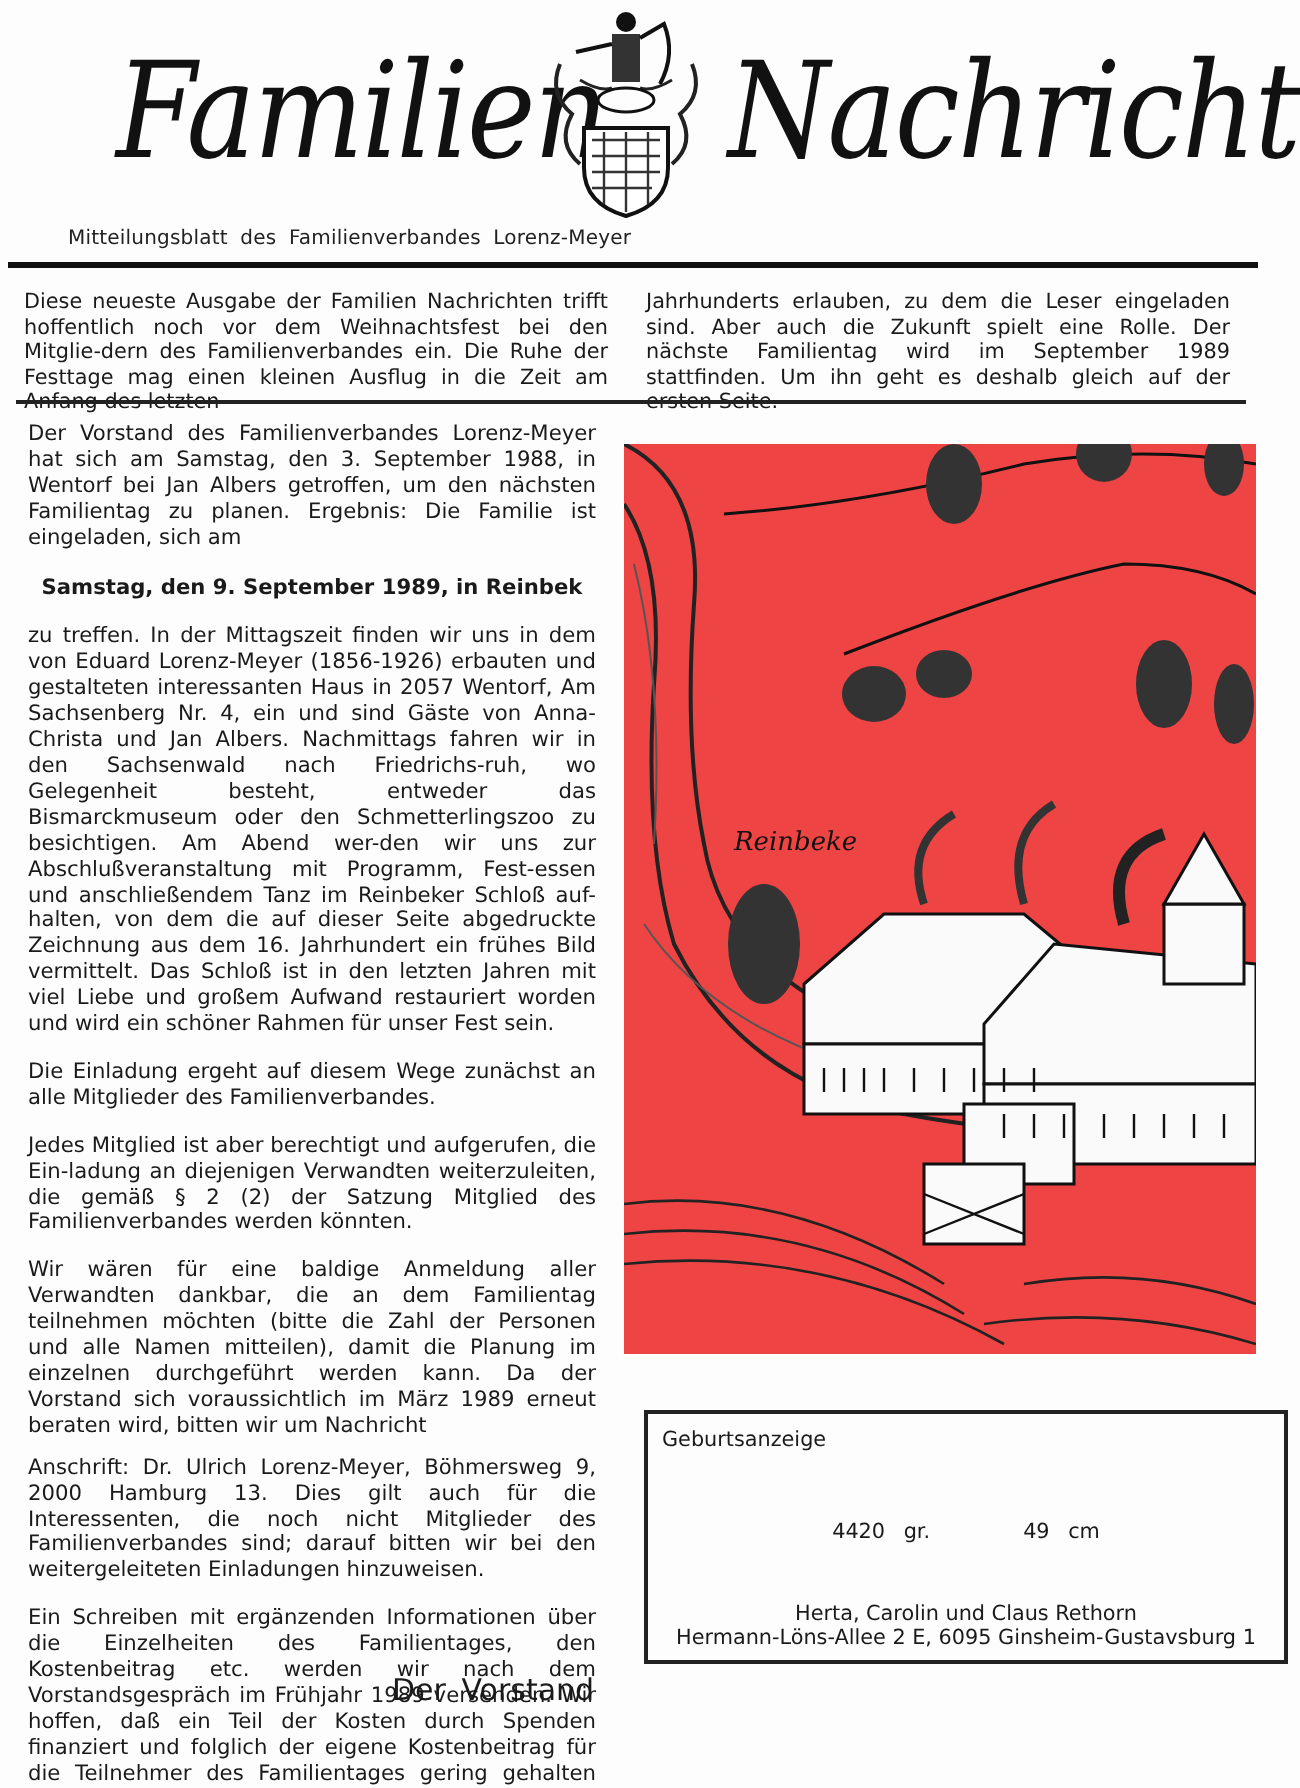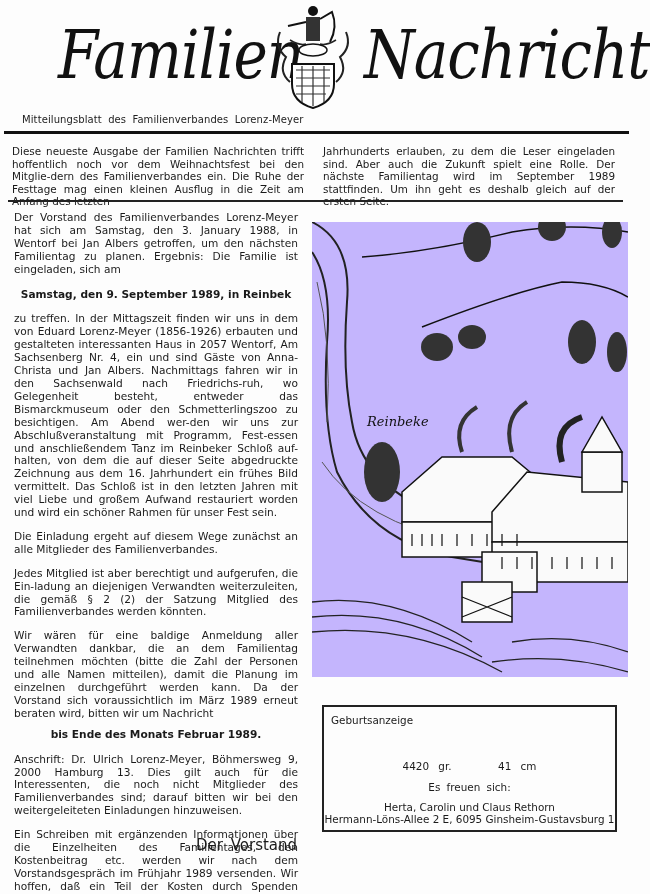--- a/index.html
+++ b/index.html
@@ -7,42 +7,42 @@
          font-family: "DejaVu Sans", sans-serif; }
   .page { position: absolute; left: 0; top: 0; width: 650px; height: 894px; background: #fdfdfd; }
 
   
   .mast-title { position: absolute; top: 6px; font-family: "DejaVu Serif", serif; font-style: italic;
                 font-size: 58px; letter-spacing: -1px; color: #111; line-height: 1; transform: scaleY(1.15); transform-origin: top left; }
   .mast-left { left: 58px; top: 22px; }
   .mast-right { left: 364px; top: 22px; }
   .crest { position: absolute; left: 272px; top: 2px; width: 82px; height: 108px; }
   .subline { position: absolute; top: 114px; font-size: 10px; letter-spacing: 0.1px; color: #222; font-family: "DejaVu Sans", sans-serif; }
-  .subline-left { left: 22px; word-spacing: 3px; text-align: center; }
+  .subline-left { left: 34px; word-spacing: 3px; text-align: center; }
   .subline-right { left: 343px; word-spacing: 2px; }
   .rule-thick { position: absolute; left: 4px; width: 625px; height: 3px; background: #111; }
   .rule-med { position: absolute; left: 8px; width: 615px; height: 2px; background: #222; }
 
   
   .intro { position: absolute; top: 145px; width: 292px; font-size: 10.4px; line-height: 12.6px; text-align: justify; }
   .intro-left { left: 12px; }
   .intro-right { left: 323px; }
 
   
   .col { position: absolute; left: 14px; width: 284px; font-size: 10.6px; line-height: 12.9px; text-align: justify; }
   .col p { margin: 0 0 11px 0; }
   .centered { text-align: center; font-weight: bold; }
 
   
-  .illustration { position: absolute; left: 312px; top: 222px; width: 316px; height: 455px; background: #c4b5fd; overflow: hidden; }
+  .illustration { position: absolute; left: 312px; top: 222px; width: 316px; height: 455px; background: #ef4444; overflow: hidden; }
   .illustration svg { width: 100%; height: 100%; }
   .illu-caption { position: absolute; left: 55px; top: 192px; font-family: "DejaVu Serif", serif; font-style: italic; font-size: 13px; color: #111; }
 
   
-  .birth-box { position: absolute; left: 322px; top: 705px; width: 295px; height: 127px; border: 2px solid #222; box-sizing: border-box; font-size: 10.4px; }
+  .birth-box { position: absolute; left: 322px; top: 705px; width: 322px; height: 127px; border: 2px solid #222; box-sizing: border-box; font-size: 10.4px; }
   .birth-heading { position: absolute; left: 7px; top: 7px; }
   .birth-line { position: absolute; left: 0; width: 100%; text-align: center; }
   .bl-name { top: 28px; font-weight: bold; letter-spacing: 0.3px; }
   .bl-date { top: 41px; font-weight: bold; }
   .bl-stats { top: 53px; word-spacing: 6px; }
   .bl-freuen { top: 74px; word-spacing: 3px; }
   .bl-family { top: 94px; }
   .bl-address { top: 106px; }
 
   .signature { position: absolute; left: 196px; top: 836px; font-size: 15px; word-spacing: 3px; }
@@ -68,27 +68,26 @@
   <div class="mast-title mast-right">Nachrichten</div>
 
   <div class="subline subline-left">Mitteilungsblatt des Familienverbandes Lorenz-Meyer</div>
   <div class="rule-thick" style="top:131px;"></div>
 
   <div class="intro intro-left">Diese neueste Ausgabe der Familien Nachrichten trifft hoffentlich noch vor dem Weihnachtsfest bei den Mitglie-dern des Familienverbandes ein. Die Ruhe der Festtage mag einen kleinen Ausflug in die Zeit am Anfang des letzten</div>
   <div class="intro intro-right">Jahrhunderts erlauben, zu dem die Leser eingeladen sind. Aber auch die Zukunft spielt eine Rolle. Der nächste Familientag wird im September 1989 stattfinden. Um ihn geht es deshalb gleich auf der ersten Seite.</div>
   <div class="rule-med" style="top:200px;"></div>
 
   <div class="col" style="top:211px;">
-    <p>Der Vorstand des Familienverbandes Lorenz-Meyer hat sich am Samstag, den 3. January 1988, in Wentorf bei Jan Albers getroffen, um den nächsten Familientag zu planen. Ergebnis: Die Familie ist eingeladen, sich am</p>
+    <p>Der Vorstand des Familienverbandes Lorenz-Meyer hat sich am Samstag, den 3. September 1988, in Wentorf bei Jan Albers getroffen, um den nächsten Familientag zu planen. Ergebnis: Die Familie ist eingeladen, sich am</p>
     <p class="centered" style="margin:12px 0 12px 0;">Samstag, den 9. September 1989, in Reinbek</p>
     <p>zu treffen. In der Mittagszeit finden wir uns in dem von Eduard Lorenz-Meyer (1856-1926) erbauten und gestalteten interessanten Haus in 2057 Wentorf, Am Sachsenberg Nr. 4, ein und sind Gäste von Anna-Christa und Jan Albers. Nachmittags fahren wir in den Sachsenwald nach Friedrichs-ruh, wo Gelegenheit besteht, entweder das Bismarckmuseum oder den Schmetterlingszoo zu besichtigen. Am Abend wer-den wir uns zur Abschlußveranstaltung mit Programm, Fest-essen und anschließendem Tanz im Reinbeker Schloß auf-halten, von dem die auf dieser Seite abgedruckte Zeichnung aus dem 16. Jahrhundert ein frühes Bild vermittelt. Das Schloß ist in den letzten Jahren mit viel Liebe und großem Aufwand restauriert worden und wird ein schöner Rahmen für unser Fest sein.</p>
     <p>Die Einladung ergeht auf diesem Wege zunächst an alle Mitglieder des Familienverbandes.</p>
     <p>Jedes Mitglied ist aber berechtigt und aufgerufen, die Ein-ladung an diejenigen Verwandten weiterzuleiten, die gemäß § 2 (2) der Satzung Mitglied des Familienverbandes werden könnten.</p>
     <p style="margin-bottom:8px;">Wir wären für eine baldige Anmeldung aller Verwandten dankbar, die an dem Familientag teilnehmen möchten (bitte die Zahl der Personen und alle Namen mitteilen), damit die Planung im einzelnen durchgeführt werden kann. Da der Vorstand sich voraussichtlich im März 1989 erneut beraten wird, bitten wir um Nachricht</p>
-    <p class="centered" style="margin-bottom:12px;">bis Ende des Monats Februar 1989.</p>
     <p>Anschrift: Dr. Ulrich Lorenz-Meyer, Böhmersweg 9, 2000 Hamburg 13. Dies gilt auch für die Interessenten, die noch nicht Mitglieder des Familienverbandes sind; darauf bitten wir bei den weitergeleiteten Einladungen hinzuweisen.</p>
     <p>Ein Schreiben mit ergänzenden Informationen über die Einzelheiten des Familientages, den Kostenbeitrag etc. werden wir nach dem Vorstandsgespräch im Frühjahr 1989 versenden. Wir hoffen, daß ein Teil der Kosten durch Spenden finanziert und folglich der eigene Kostenbeitrag für die Teilnehmer des Familientages gering gehalten werden kann.</p>
 
   </div>
   <div class="signature">Der Vorstand</div>
 
   <div class="illustration">
     <svg viewBox="0 0 316 455" preserveAspectRatio="none">
 
       <path d="M50 35 Q120 30 200 10 Q260 0 316 10" stroke="#111" stroke-width="1.5" fill="none"></path>
@@ -134,19 +133,18 @@
       </g>
     </svg>
     <div class="illu-caption">Reinbeke</div>
   </div>
 
   <div class="birth-box">
     <div class="birth-heading">Geburtsanzeige</div>
     <div class="birth-line bl-stats">
       <span>4420 gr.</span>
       &nbsp;&nbsp;&nbsp;
-      <span>41 cm</span>
+      <span>49 cm</span>
     </div>
-    <div class="birth-line bl-freuen">Es freuen sich:</div>
     <div class="birth-line bl-family">Herta, Carolin und Claus Rethorn</div>
     <div class="birth-line bl-address">Hermann-Löns-Allee 2 E, 6095 Ginsheim-Gustavsburg 1</div>
   </div>
 </div>
 
 </body></html>

